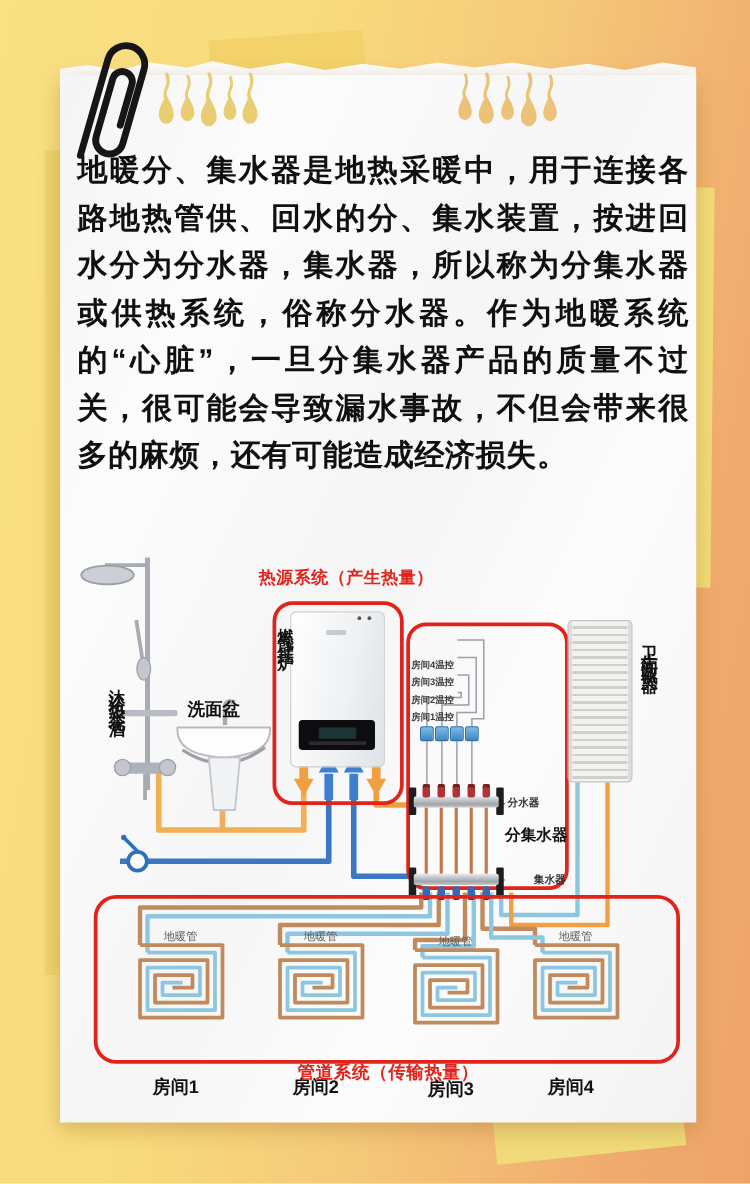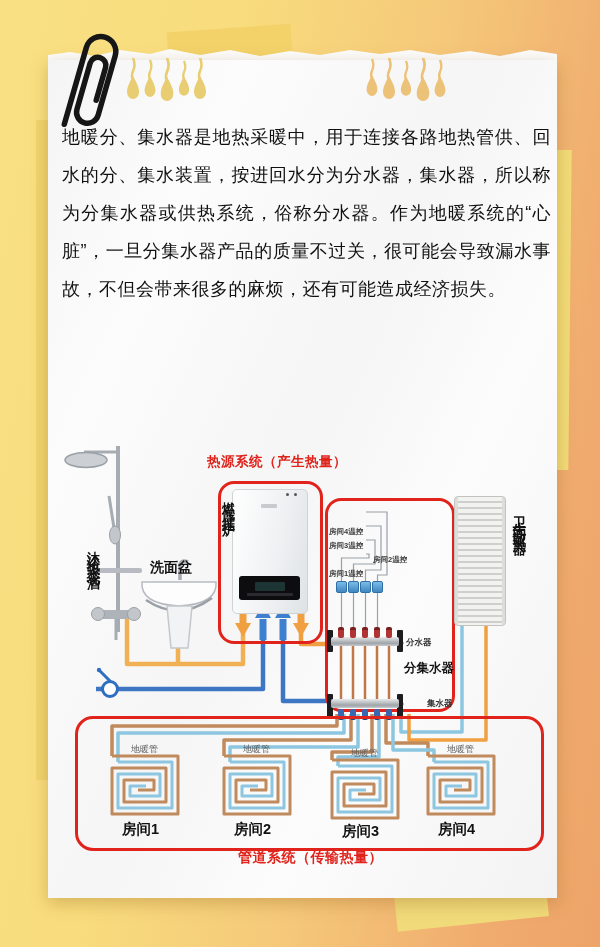--- a/index.html
+++ b/index.html
@@ -9,21 +9,21 @@
   .sticky{position:absolute;background:#f3d26a;z-index:1;}
   .paper{position:absolute;left:48px;top:60px;width:509px;height:838px;z-index:2;
          background:
            linear-gradient(115deg,rgba(120,120,135,.06) 0%,rgba(255,255,255,0) 22%,rgba(120,120,135,.05) 48%,rgba(255,255,255,0) 68%,rgba(120,120,135,.07) 100%),
            #fcfcfc;
          box-shadow:0 5px 16px rgba(150,100,30,.35);}
   .torn{position:absolute;left:48px;top:44px;width:509px;height:18px;z-index:2;}
   .drips{position:absolute;left:48px;top:58px;width:509px;height:45px;z-index:3;pointer-events:none;}
   .clip{position:absolute;left:55px;top:26px;width:72px;height:112px;z-index:4;transform:rotate(16deg);}
   .article{position:absolute;left:62px;top:118px;width:489px;z-index:3;
-           font-size:18px;font-weight:400;line-height:38px;letter-spacing:.5px;color:#101010;text-align:justify;}
+           font-size:24px;font-weight:700;line-height:38px;letter-spacing:.5px;color:#101010;text-align:justify;}
   .pipes{position:absolute;left:0;top:0;width:600px;height:947px;z-index:3;pointer-events:none;}
   .lab{position:absolute;z-index:5;white-space:nowrap;}
   .rlabel{color:#e0241c;font-weight:700;font-size:13.5px;letter-spacing:.5px;}
   .blabel{color:#111;font-weight:700;}
   .vlabel{writing-mode:vertical-rl;letter-spacing:5px;font-weight:700;color:#111;}
   .redbox{position:absolute;border:3.5px solid #e0241c;border-radius:16px;z-index:4;background:transparent;}
   .tstat{position:absolute;z-index:5;font-size:7.5px;color:#3a3a3a;left:329px;white-space:nowrap;font-weight:700;margin-top:20px;}
   .actu{position:absolute;z-index:4;width:11px;height:12px;top:581px;border-radius:2px;
         background:linear-gradient(180deg,#7bbce6,#3f87c2);border:1px solid #2e6fa8;box-sizing:border-box;}
   .bar{position:absolute;z-index:4;left:331px;width:68px;height:9px;border-radius:2px;
@@ -32,21 +32,21 @@
   .rvalve{position:absolute;z-index:4;width:6px;height:11px;top:627px;background:#b03434;border-radius:2px;border-top:3px solid #78201e;box-sizing:border-box;}
   .bvalve{position:absolute;z-index:4;width:6px;height:11px;top:709px;background:#3a68b0;border-radius:2px;border-bottom:3px solid #24406e;box-sizing:border-box;}
   .boiler{position:absolute;left:232px;top:489px;width:74px;height:123px;z-index:4;
           background:linear-gradient(100deg,#ffffff,#eef0f2 60%,#dfe3e6);border:1px solid #cfd3d6;border-radius:5px;}
   .bdisp{position:absolute;left:6px;top:86px;width:61px;height:24px;background:#0d0d10;border-radius:3px;}
   .bseg{position:absolute;left:16px;top:6px;width:30px;height:9px;background:#1c3434;border-radius:1px;
         box-shadow:0 0 0 0 #000;}
   .radiator{position:absolute;left:455px;top:497px;width:50px;height:128px;z-index:4;border-radius:3px;
             background:repeating-linear-gradient(180deg,#f2f2f0 0 4px,#cfcfcb 4px 6px);
             border-left:3px solid #dddddb;border-right:3px solid #dddddb;outline:1px solid #c2c2be;box-sizing:border-box;}
-  .roomname{font-size:14.5px;}
+  .roomname{font-size:14.5px;margin-top:40px;}
   .floorpipe{font-size:9px;color:#5c5c5c;font-weight:400;}
   .smalllab{font-size:8.5px;color:#333;font-weight:700;}
 </style>
 </head>
 <body>
 
 <div class="stage">
 
   <div class="sticky" style="left:168px;top:28px;width:124px;height:42px;transform:rotate(-4deg);"></div>
   <div class="sticky" style="left:36px;top:120px;width:12px;height:660px;background:#f0d46e;"></div>
@@ -209,21 +209,21 @@
     </div>
   </div>
   <div class="lab vlabel" style="left:219px;top:492px;font-size:13px;">燃气壁挂炉</div>
 
   <div class="lab vlabel" style="left:84px;top:540px;font-size:13.5px;">沐浴热水花酒</div>
   <div class="lab blabel" style="left:150px;top:559px;font-size:14px;">洗面盆</div>
 
   <div class="redbox" style="left:325px;top:498px;width:124px;height:208px;"></div>
   <div class="tstat" style="top:507px;">房间4温控</div>
   <div class="tstat" style="top:521px;">房间3温控</div>
-  <div class="tstat" style="top:535px;padding-left:44px;">房间2温控</div>
+  <div class="tstat" style="top:535px;">房间2温控</div>
   <div class="tstat" style="top:549px;">房间1温控</div>
   <div class="actu" style="left:336px;"></div>
   <div class="actu" style="left:348px;"></div>
   <div class="actu" style="left:360px;"></div>
   <div class="actu" style="left:372px;"></div>
 
   <div class="bracket" style="left:327px;top:630px;height:22px;"></div>
   <div class="bracket" style="left:397px;top:630px;height:22px;"></div>
   <div class="bracket" style="left:327px;top:694px;height:24px;"></div>
   <div class="bracket" style="left:397px;top:694px;height:24px;"></div>

